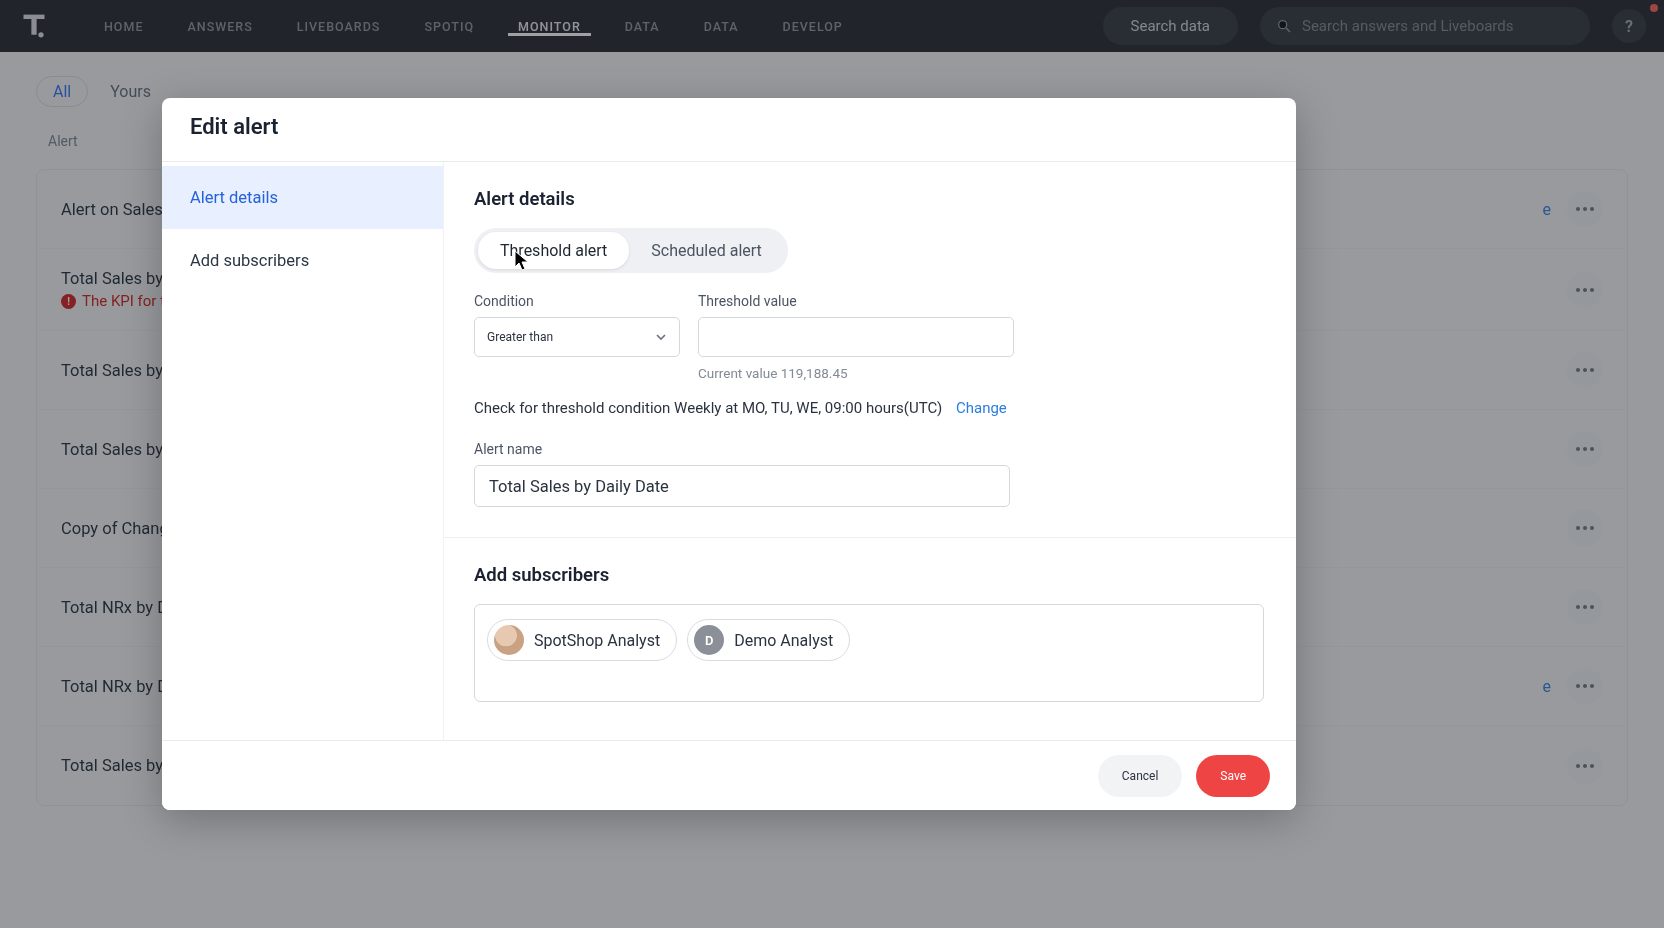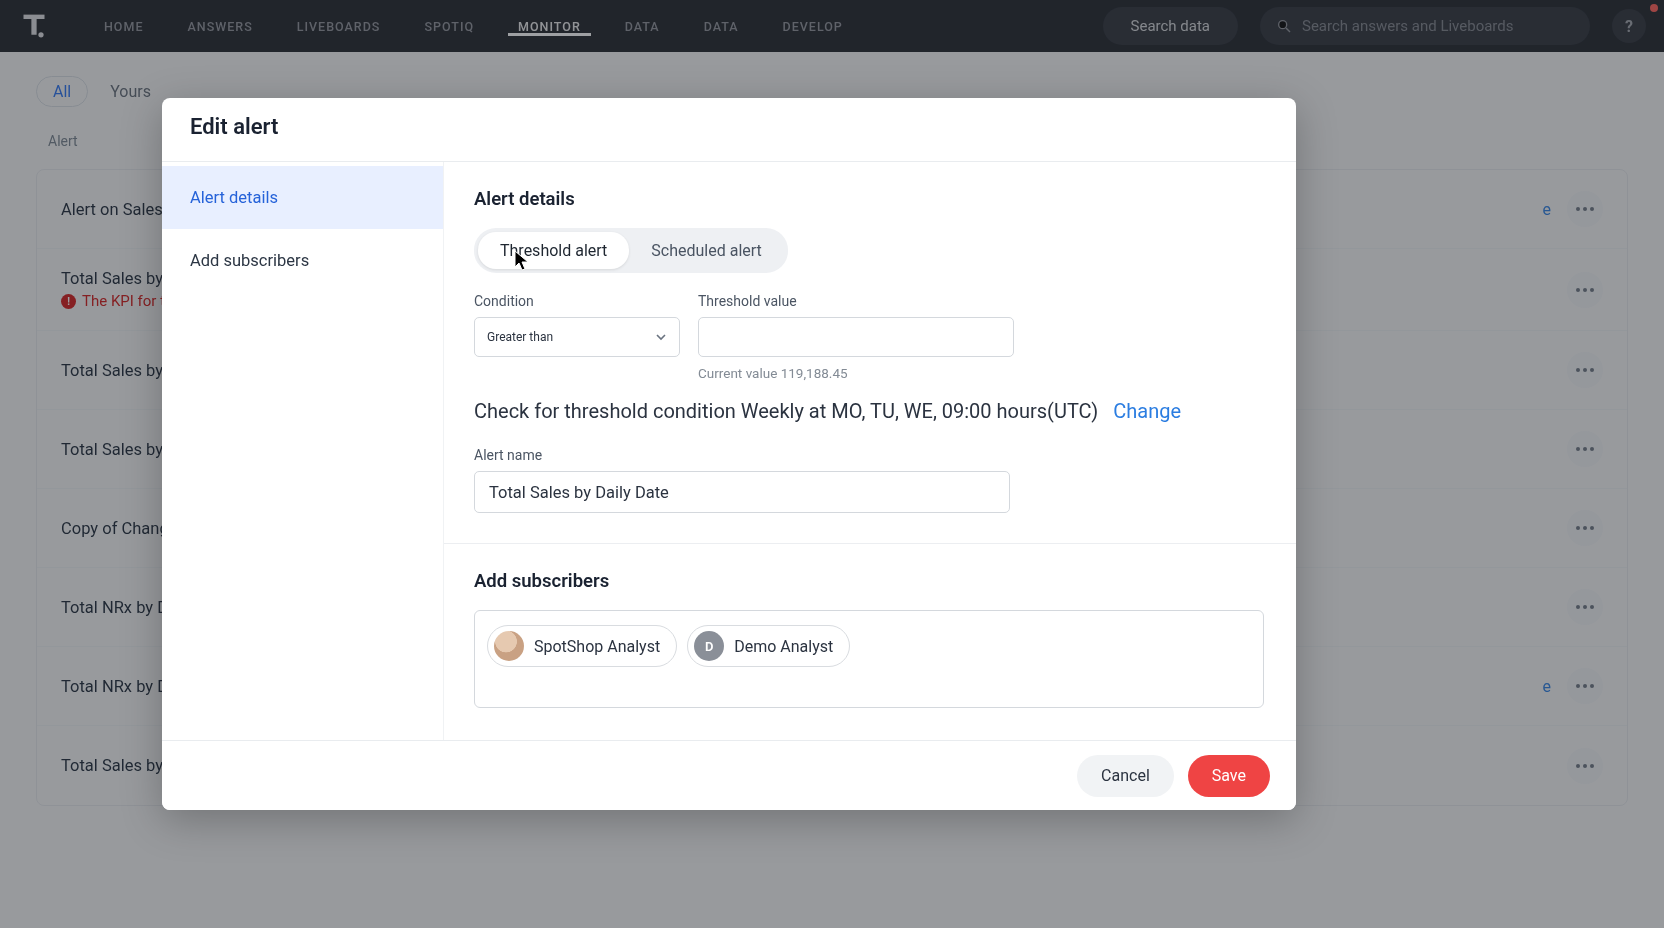--- a/index.html
+++ b/index.html
@@ -62,35 +62,35 @@
     .type-opt.active { background:#fff; color:#1e2630; box-shadow:0 1px 3px rgba(0,0,0,0.1); }
 
     .two-col { display:flex; gap:18px; margin-bottom:8px; }
     .field { display:flex; flex-direction:column; }
     .field-label { font-size:14px; color:#4b5563; margin-bottom:8px; }
     .select-box { width:206px; height:40px; border:1px solid #d4d8dd; border-radius:5px; display:flex; align-items:center; justify-content:space-between; padding:12px 12px; font-size:12px; color:#2b3340; cursor:pointer; background:#fff; }
     .chev { width:12px; height:12px; }
     .text-input { width:316px; height:40px; border:1px solid #d4d8dd; border-radius:5px; padding:0 12px; font-size:16px; color:#2b3340; outline:none; }
     .hint { font-size:13.5px; color:#838b95; margin-top:8px; }
 
-    .schedule-line { font-size:20px; color:#2b3340; margin:18px 0 24px 0; }
+    .schedule-line { font-size:15px; color:#2b3340; margin:18px 0 24px 0; }
     .change-link { color:#2b7de1; margin-left:10px; cursor:pointer; }
 
     .alert-name-input { width:536px; height:42px; border:1px solid #d4d8dd; border-radius:5px; padding:0 14px; font-size:16.5px; color:#2b3340; outline:none; }
     .section-gap { height:1px; background:#eceef1; margin:30px -30px 26px -30px; }
 
     .chips-box { border:1px solid #d4d8dd; border-radius:6px; padding:14px 12px 40px 12px; display:flex; gap:10px; flex-wrap:wrap; width:790px; }
     .chip { display:inline-flex; align-items:center; gap:10px; border:1px solid #d9dce0; border-radius:22px; padding:5px 16px 5px 6px; background:#fff; }
     .avatar { width:30px; height:30px; border-radius:50%; background:#d9dde2; display:flex; align-items:center; justify-content:center; font-size:13px; font-weight:600; color:#fff; }
     .avatar.img { background: radial-gradient(circle at 40% 35%, #e6c9b0 0 40%, #c9a183 42% 100%); }
     .avatar.letter { background:#8a8f98; }
     .chip-label { font-size:16px; color:#2b3340; }
 
     .modal-footer { height:70px; border-top:1px solid #e9ecef; display:flex; align-items:center; justify-content:flex-end; padding:0 26px; gap:14px; background:#fff; }
-    .btn { height:42px; padding:0 24px; border-radius:21px; font-size:16px; display:flex; align-items:center; cursor:pointer; border:none; }
+    .btn { height:42px; padding:0 24px; border-radius:21px; font-size:12px; display:flex; align-items:center; cursor:pointer; border:none; }
     .btn-cancel { background:#f1f3f5; color:#2b3340; }
     .btn-save { background:#ef4444; color:#fff; }
 
     .cursor { position:absolute; width:18px; height:22px; pointer-events:none; }
   </style>
 </head>
 <body>
 
 <div class="topnav">
   <div class="logo">

